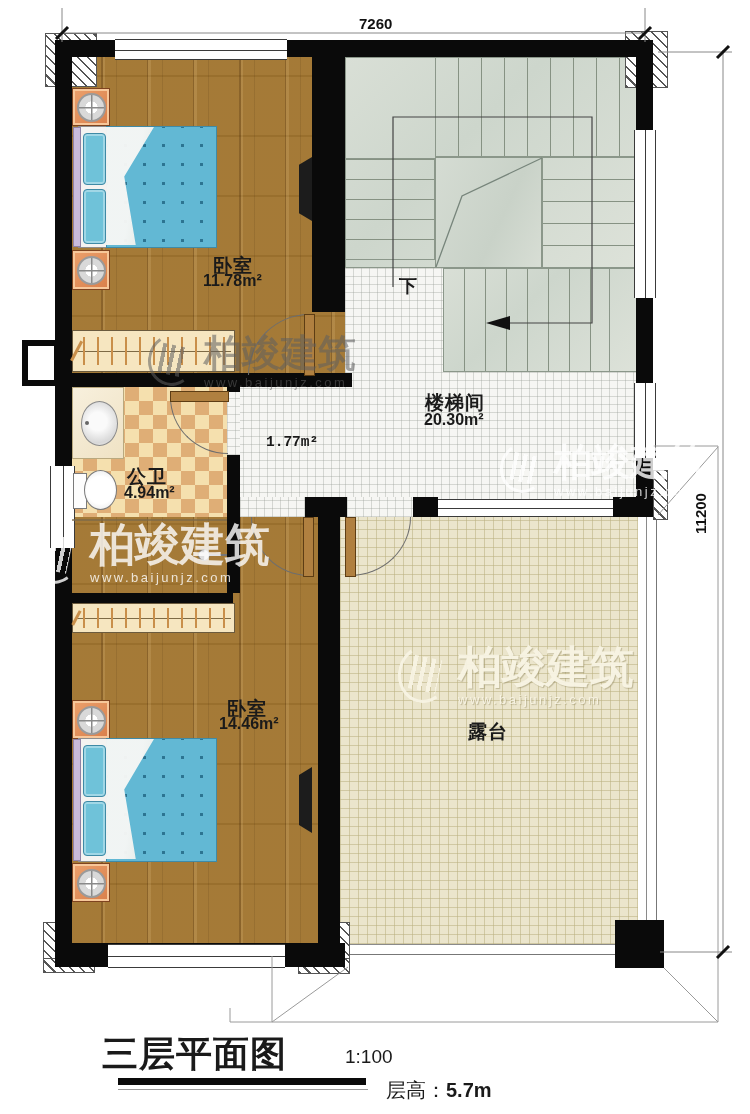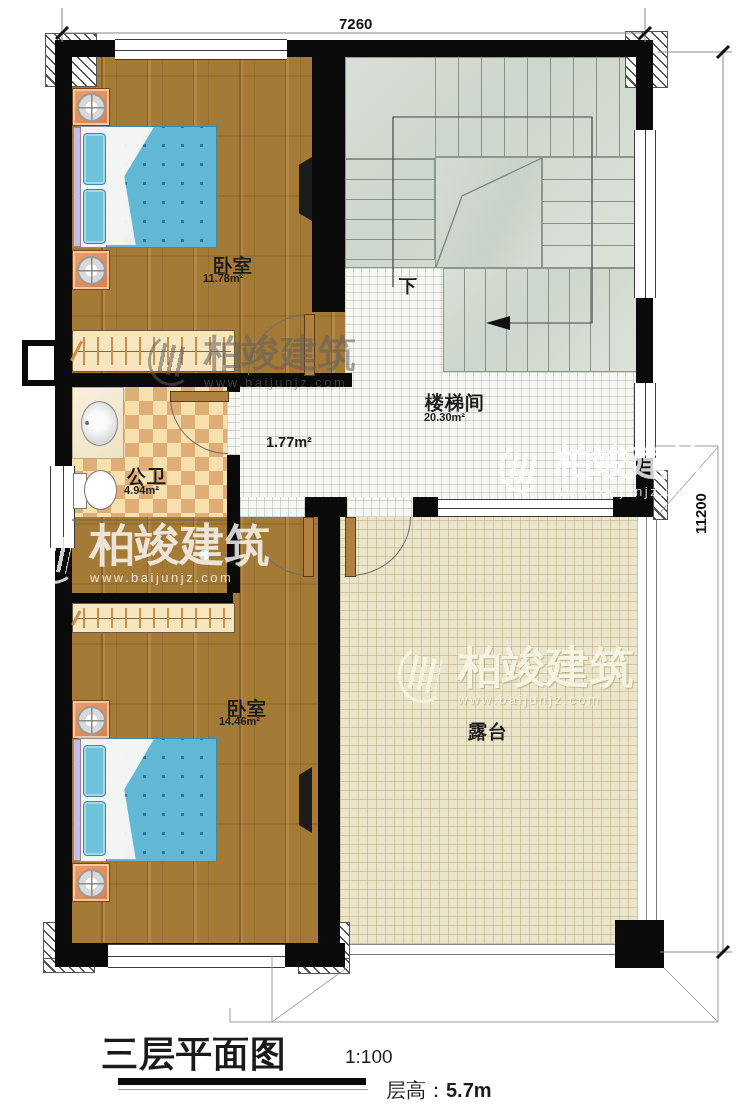--- a/index.html
+++ b/index.html
@@ -69,21 +69,21 @@
   
   .counter{position:absolute;background:linear-gradient(135deg,#f8f0dd,#efe2c4);border:1px solid #b9a97f;}
   .sink{position:absolute;border-radius:50%;border:1.5px solid #8a8a8a;
     background:radial-gradient(circle at 45% 45%,#fafafa 0 30%,#d8d8d8 70%,#f1f1f1);}
   .sink::after{content:"";position:absolute;left:3px;top:45%;width:4px;height:4px;border-radius:50%;background:#666;}
   .wc-tank{position:absolute;background:#fdfdfd;border:1.5px solid #7a7a7a;}
   .wc-bowl{position:absolute;border-radius:50%;background:radial-gradient(circle,#ffffff 0 55%,#e3e3e3);border:1.5px solid #7a7a7a;}
   .railing{position:absolute;background:#fff;}
   
   .room-name{position:absolute;font-weight:bold;font-size:19px;letter-spacing:1px;white-space:nowrap;}
-  .room-area{position:absolute;font-weight:bold;font-size:11px;white-space:nowrap;}
+  .room-area{position:absolute;font-weight:bold;font-size:16px;white-space:nowrap;}
   .dim-label{position:absolute;font-weight:bold;font-size:15px;color:#111;white-space:nowrap;}
   
   .watermark{position:absolute;display:flex;align-items:flex-start;gap:8px;pointer-events:none;}
   .wm-logo{position:relative;border:3px solid currentColor;border-color:transparent transparent currentColor currentColor;
     border-radius:50%;transform:rotate(12deg);}
   .wm-logo::after{content:"";position:absolute;left:22%;top:18%;width:60%;height:64%;
     background-image:repeating-linear-gradient(90deg,currentColor 0 4px,transparent 4px 9px);}
   .wm-text{display:flex;flex-direction:column;line-height:1;}
   .wm-brand{font-weight:bold;white-space:nowrap;}
   .wm-url{font-size:13px;letter-spacing:2.5px;white-space:nowrap;margin-top:4px;}
@@ -270,27 +270,27 @@
       <span class="wm-url">www.baijunjz.com</span>
     </div>
   </div>
 
   <div class="room-name" style="left:213px;top:253px;">卧室</div>
   <div class="room-area" style="left:203px;top:272px;">11.78m²</div>
   <div class="room-name" style="left:425px;top:390px;">楼梯间</div>
   <div class="room-area" style="left:424px;top:411px;">20.30m²</div>
   <div class="room-name" style="left:127px;top:464px;">公卫</div>
   <div class="room-area" style="left:124px;top:484px;">4.94m²</div>
-  <div class="room-area" style="left:266px;top:434px;font-size:14.5px;">1.77m²</div>
+  <div class="room-area" style="left:266px;top:434px;font-size:14.5px;font-family:Liberation Mono, monospace;">1.77m²</div>
   <div class="room-name" style="left:227px;top:696px;">卧室</div>
   <div class="room-area" style="left:219px;top:715px;">14.46m²</div>
   <div class="room-name" style="left:468px;top:719px;">露台</div>
   <div class="room-name" style="left:399px;top:274px;font-size:18px;">下</div>
 
-  <div class="dim-label" style="left:339px;top:15px;">7260</div>
+  <div class="dim-label" style="left:359px;top:15px;">7260</div>
   <div class="dim-label" style="left:680px;top:505px;transform:rotate(-90deg);transform-origin:center;">11200</div>
 
   <div class="tb-title" style="left:102px;top:1030px;">三层平面图</div>
   <div class="tb-scale" style="left:314px;top:1046px;margin-left:31px;">1:100</div>
   <div class="tb-line-thick" style="left:118px;top:1078px;width:248px;height:7px;"></div>
   <div class="tb-line-thin" style="left:118px;top:1089px;width:250px;height:1px;"></div>
   <div class="tb-text" style="left:386px;top:1077px;">
     <span>层高：</span><span style="font-weight:bold;">5.7m</span>
   </div>
 

